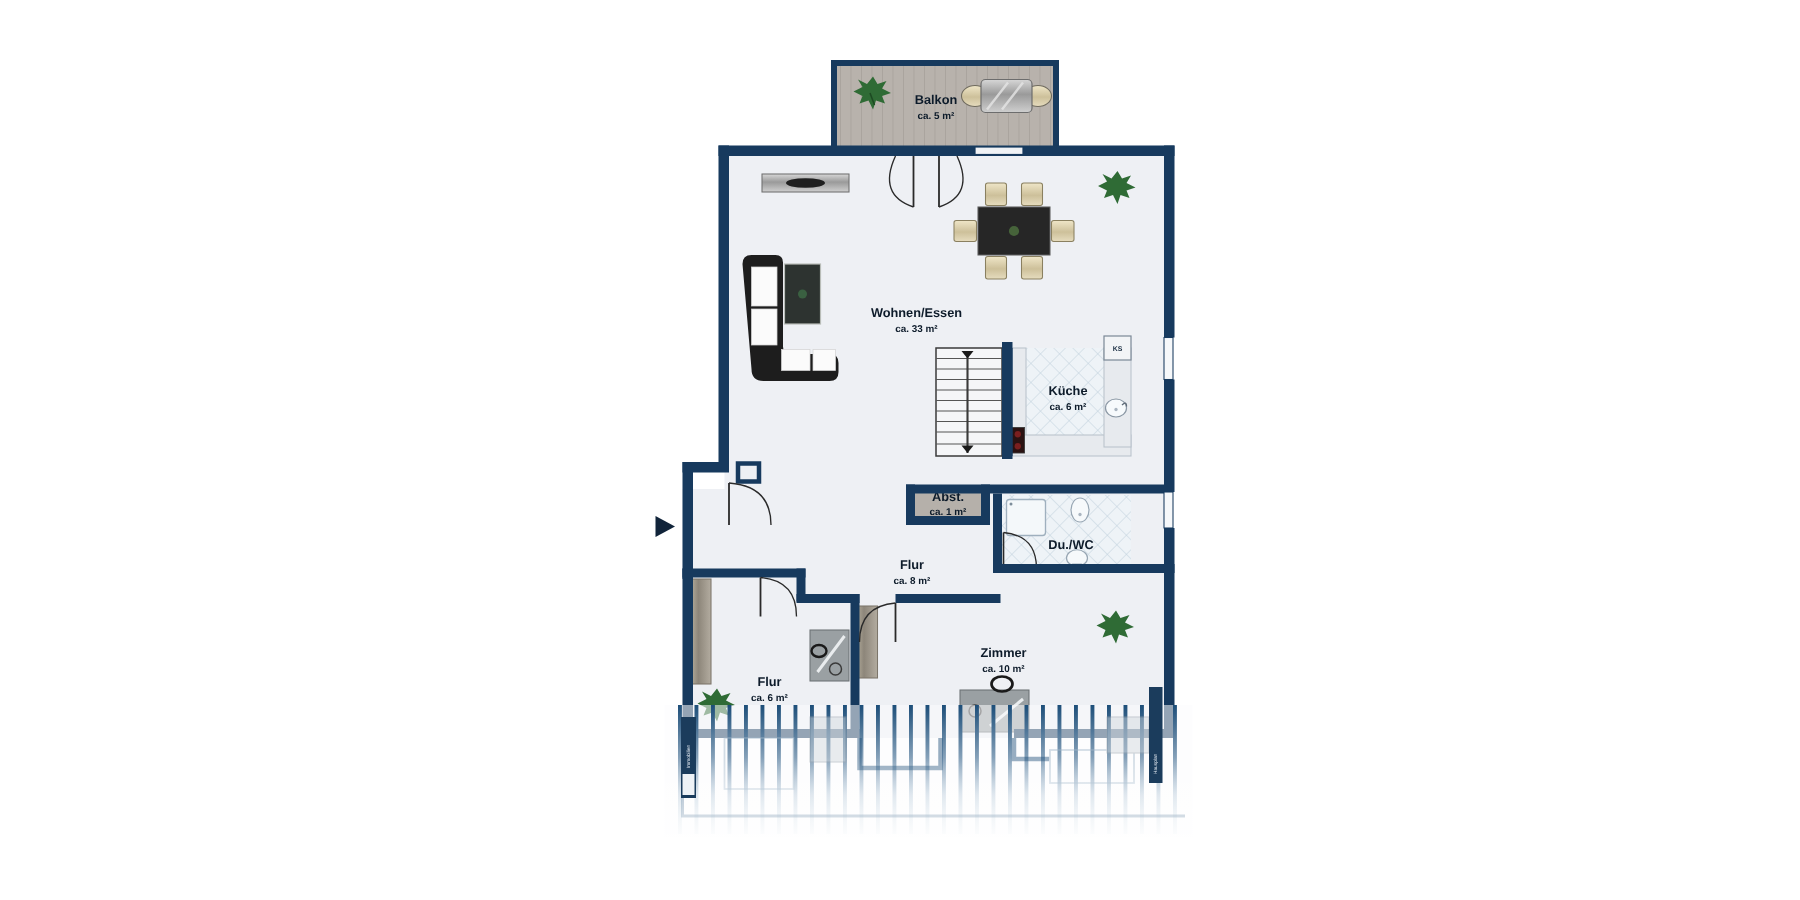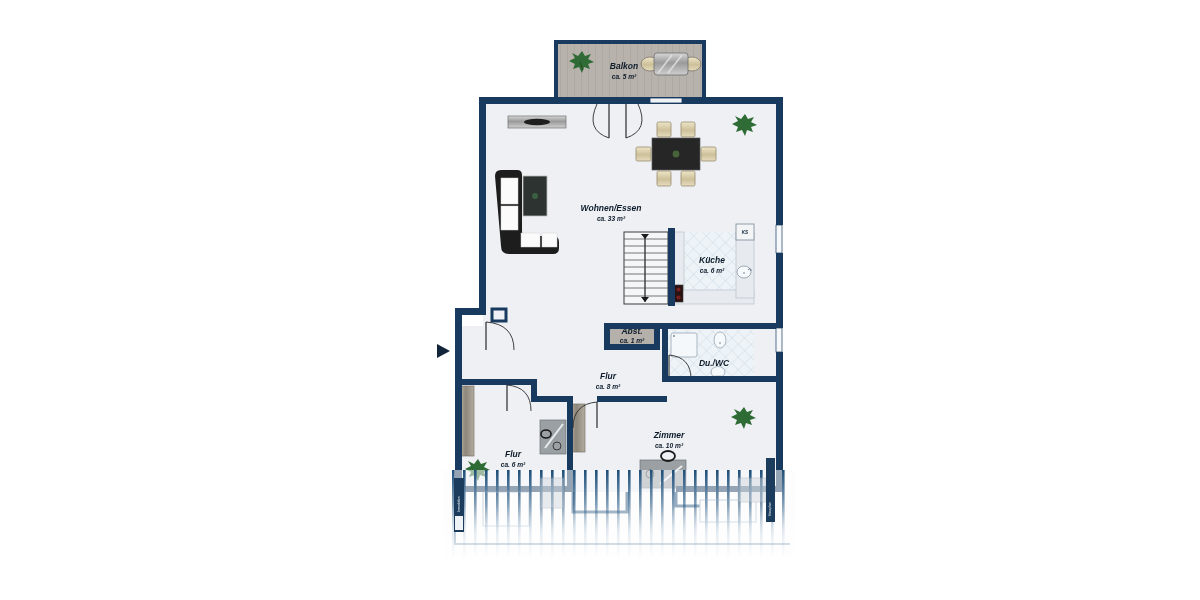--- a/index.html
+++ b/index.html
@@ -1,19 +1,19 @@
 <!DOCTYPE html>
 <html><head>
 <meta charset="utf-8">
 <title>Grundriss</title>
 <style>
   html,body{margin:0;padding:0;background:#ffffff;}
   body{width:1200px;height:600px;overflow:hidden;
        font-family:"Liberation Sans","DejaVu Sans",sans-serif;}
-  #stage{position:relative;width:1200px;height:500px;background:#fff;font-style:italic;}
+  #stage{position:relative;width:1200px;height:500px;background:#fff;}
   svg{display:block;}
   .rlabel{font-weight:bold;font-size:8.5px;fill:#0d1b2a;text-anchor:middle;
           font-family:"Liberation Sans",sans-serif;}
   .rarea{font-weight:bold;font-size:6.6px;fill:#0d1b2a;text-anchor:middle;
          font-family:"Liberation Sans",sans-serif;}
   .tiny{font-weight:bold;font-size:4.6px;fill:#14283d;text-anchor:middle;
         font-family:"Liberation Sans",sans-serif;}
   .vwm{font-size:3.2px;fill:#dfe6ee;font-family:"Liberation Sans",sans-serif;}
 </style>
 </head>

